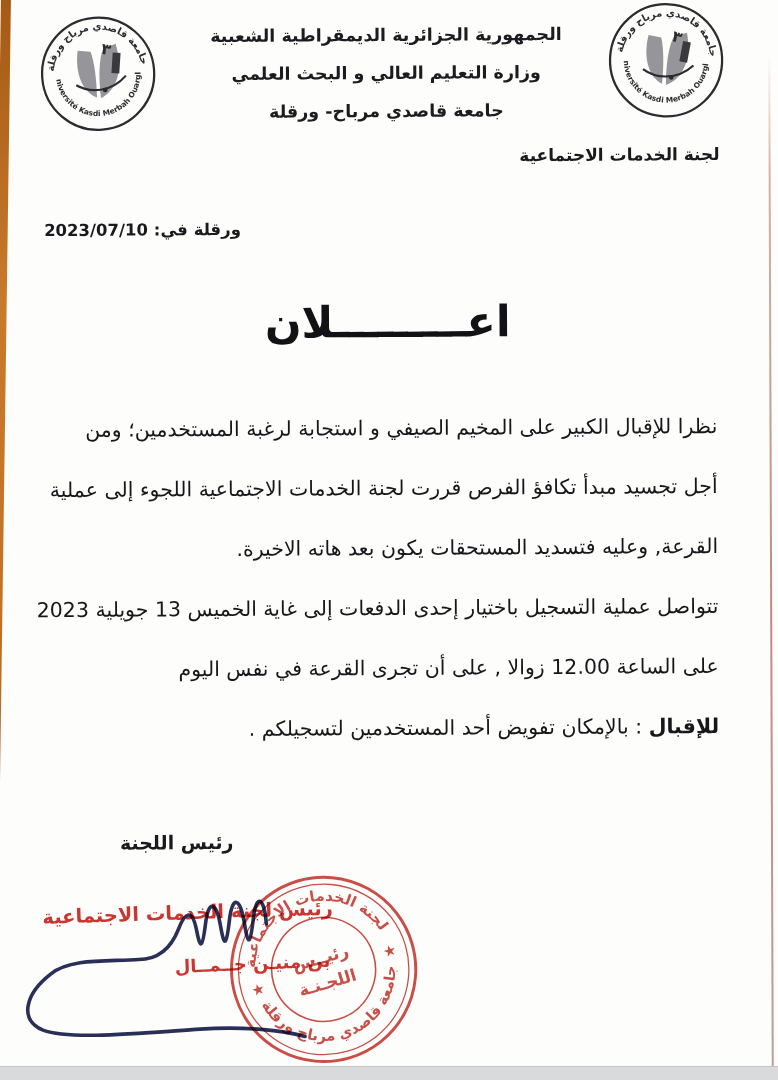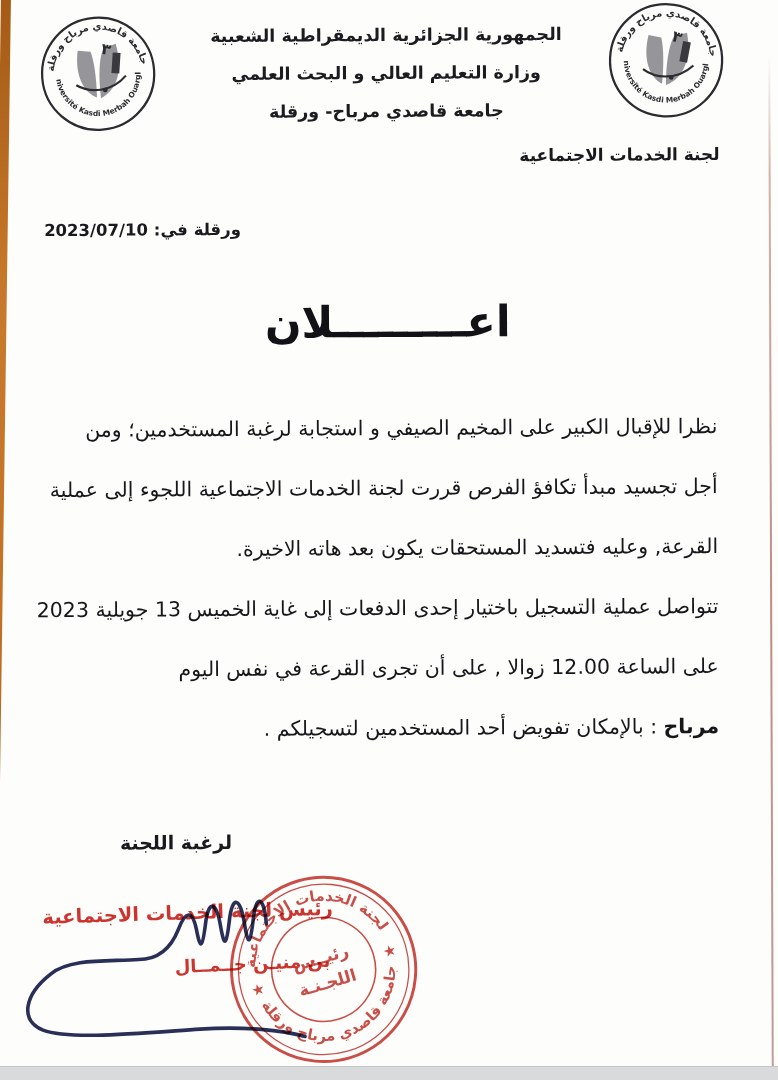--- a/index.html
+++ b/index.html
@@ -139,24 +139,24 @@
     <div class="date-line">ورقلة في: 2023/07/10</div>
 
     <div class="doc-title">اعـــــــــلان</div>
 
     <div class="body-block">
       <div class="body-line">نظرا للإقبال الكبير على المخيم الصيفي و استجابة لرغبة المستخدمين؛ ومن</div>
       <div class="body-line">أجل تجسيد مبدأ تكافؤ الفرص قررت لجنة الخدمات الاجتماعية اللجوء إلى عملية</div>
       <div class="body-line">القرعة, وعليه فتسديد المستحقات يكون بعد هاته الاخيرة.</div>
       <div class="body-line">تتواصل عملية التسجيل باختيار إحدى الدفعات إلى غاية الخميس 13 جويلية 2023</div>
       <div class="body-line">على الساعة 12.00 زوالا , على أن تجرى القرعة في نفس اليوم</div>
-      <div class="body-line"><span class="note-label">مرباح</span><span> : بالإمكان تفويض أحد المستخدمين لتسجيلكم .</span></div>
+      <div class="body-line"><span class="note-label">للإقبال</span><span> : بالإمكان تفويض أحد المستخدمين لتسجيلكم .</span></div>
     </div>
 
-    <div class="sig-role">لرغبة اللجنة</div>
+    <div class="sig-role">رئيس اللجنة</div>
 
     <div class="stamped-role">رئيس لجنة الخدمات الاجتماعية</div>
     <div class="stamped-name">بن منيـن جــمــال</div>
 
     <svg class="signature-svg" width="320" height="180" viewBox="0 0 320 180">
       <path d="M 262,45 C 260,18 252,14 249,40 C 246,64 244,70 240,44 C 236,18 228,16 225,42 C 222,66 220,70 216,46 C 212,22 204,20 201,46 C 198,68 196,72 192,50 C 188,30 181,32 174,50 C 166,70 152,80 134,80 C 104,82 66,78 46,94 C 20,114 14,140 38,150 C 64,160 130,154 195,150 C 240,147 278,152 300,158" fill="none" stroke="#2a2f58" stroke-width="3.6" stroke-linecap="round" stroke-linejoin="round"></path>
     </svg>
 
     <svg class="stamp-svg" viewBox="0 0 200 200">
       <g stroke="#c5403a" fill="none">

